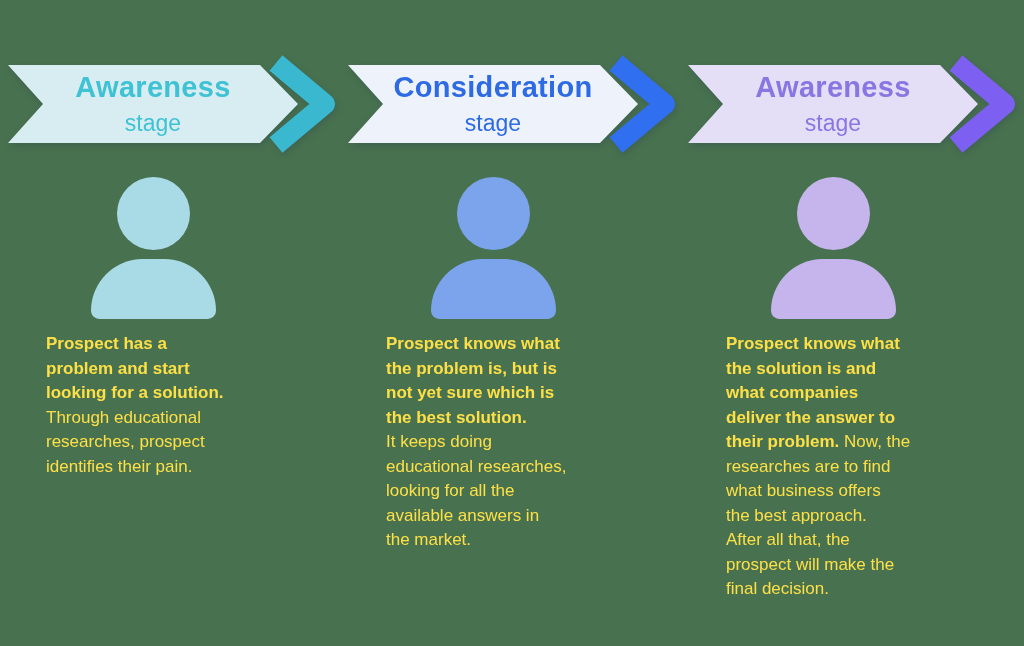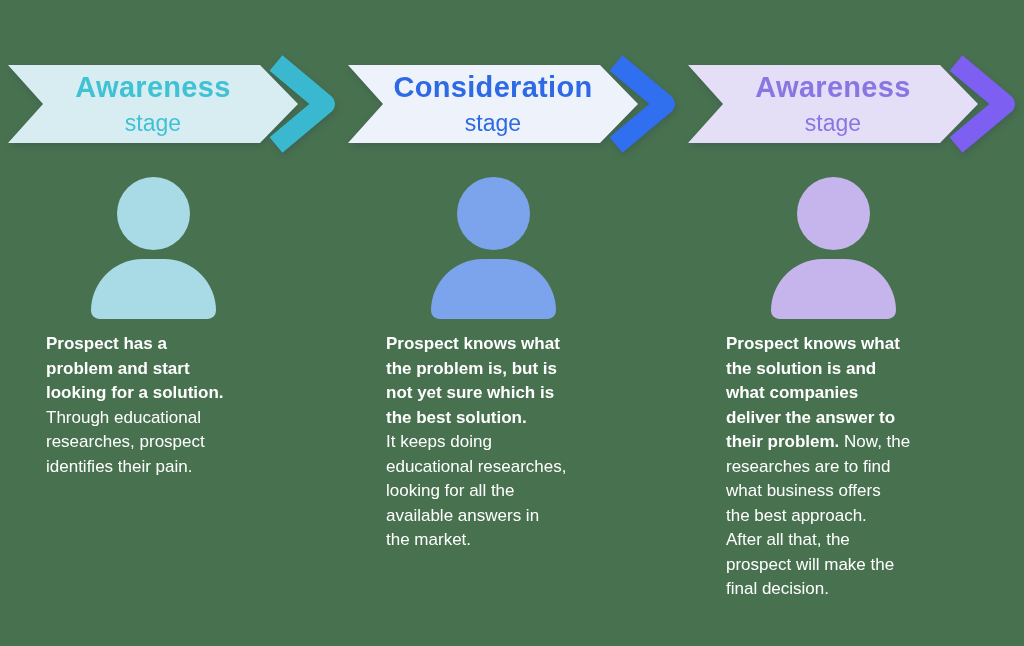--- a/index.html
+++ b/index.html
@@ -29,21 +29,21 @@
   .subtitle{font-size:23px;font-weight:400;line-height:1.08;margin-top:8px;}
 
   .person{position:absolute;top:177px;left:83px;width:125px;}
   .person .head{width:73px;height:73px;border-radius:50%;
     background:var(--person-color);margin:0 auto;}
   .person .torso{width:125px;height:60px;margin-top:9px;
     border-radius:62px 62px 10px 10px;background:var(--person-color);}
 
   .desc{
     position:absolute;top:332px;left:38px;width:272px;margin:0;
-    font-size:17px;line-height:24.5px;color:#ffffff;
+    font-size:17px;line-height:24.5px;color:#fde047;
     white-space:pre-line;
   }
   .desc .bold{font-weight:700;}
 </style>
 </head>
 <body>
 
 <div class="canvas">
 
   <section class="stage" id="stage-0" style="--banner-bg: #d8edf2; --title-color: #3fc2d4; --chevron-color: #3ab8cf; --person-color: #a9dbe6;">

